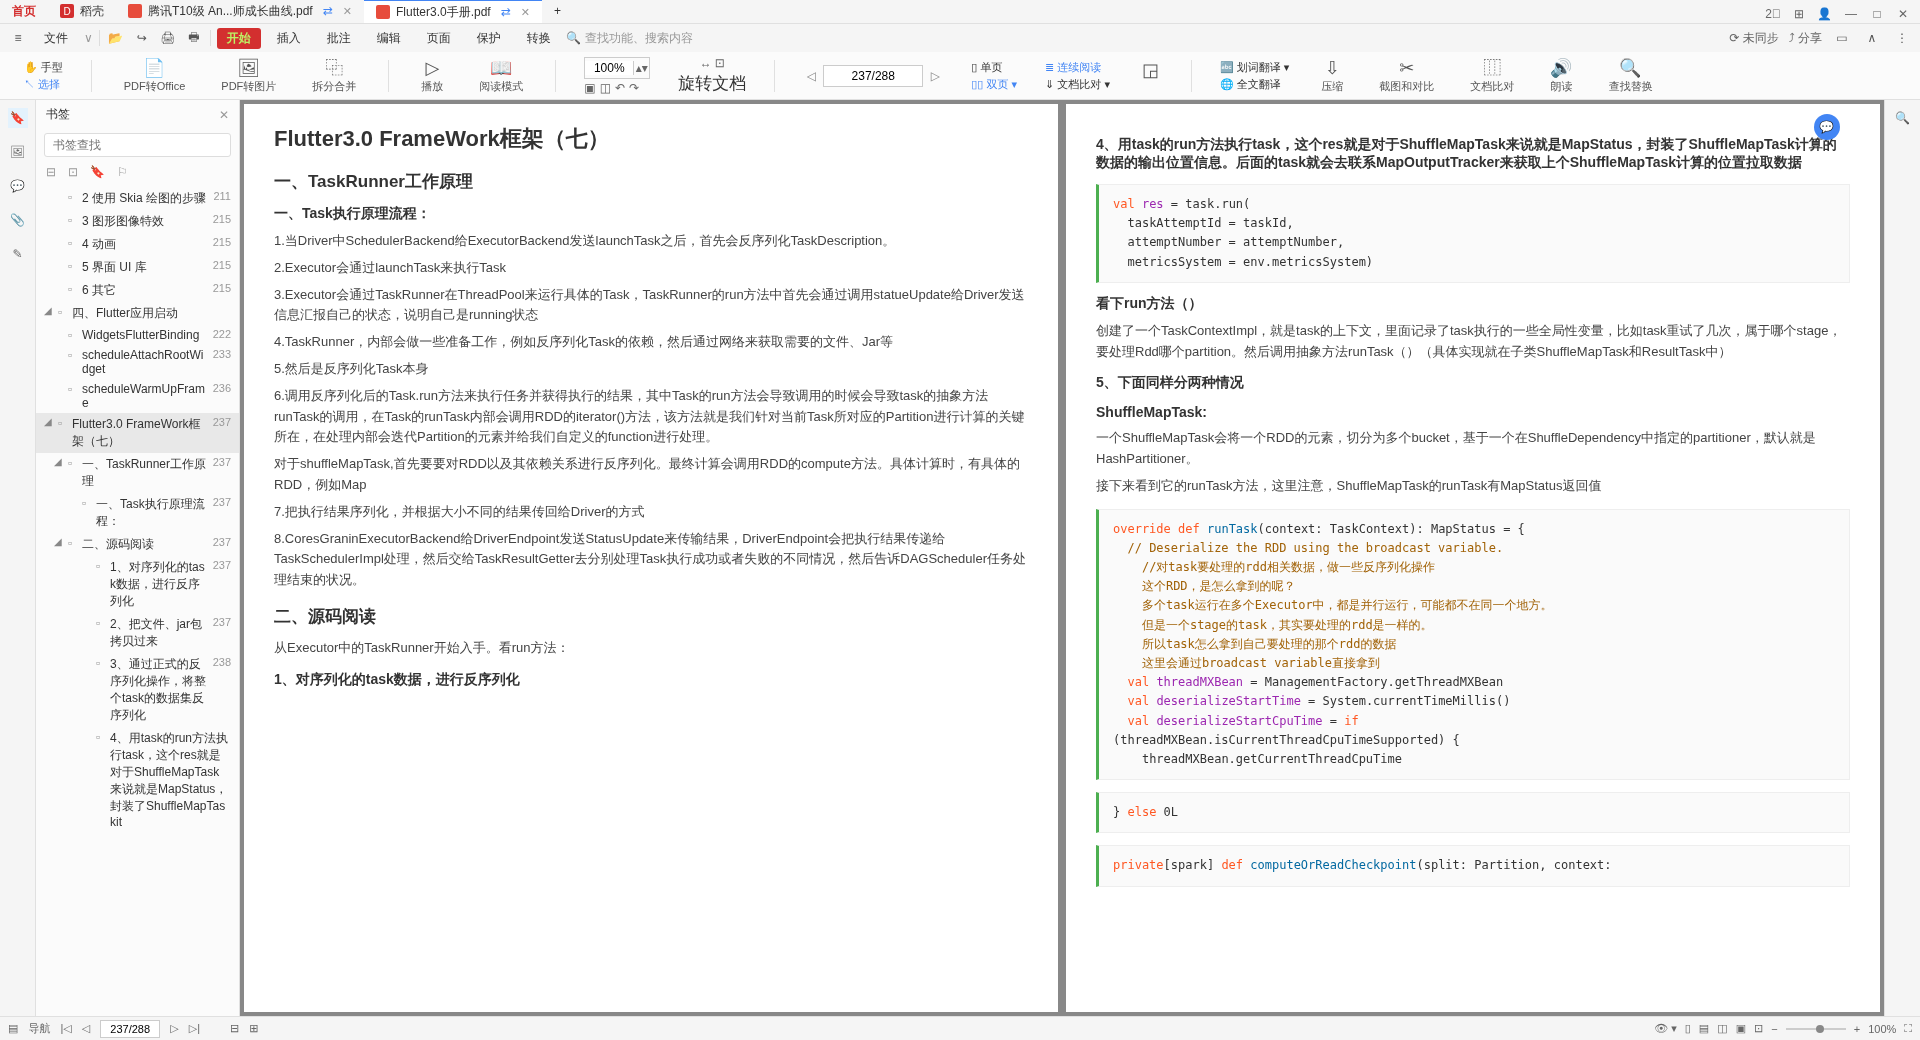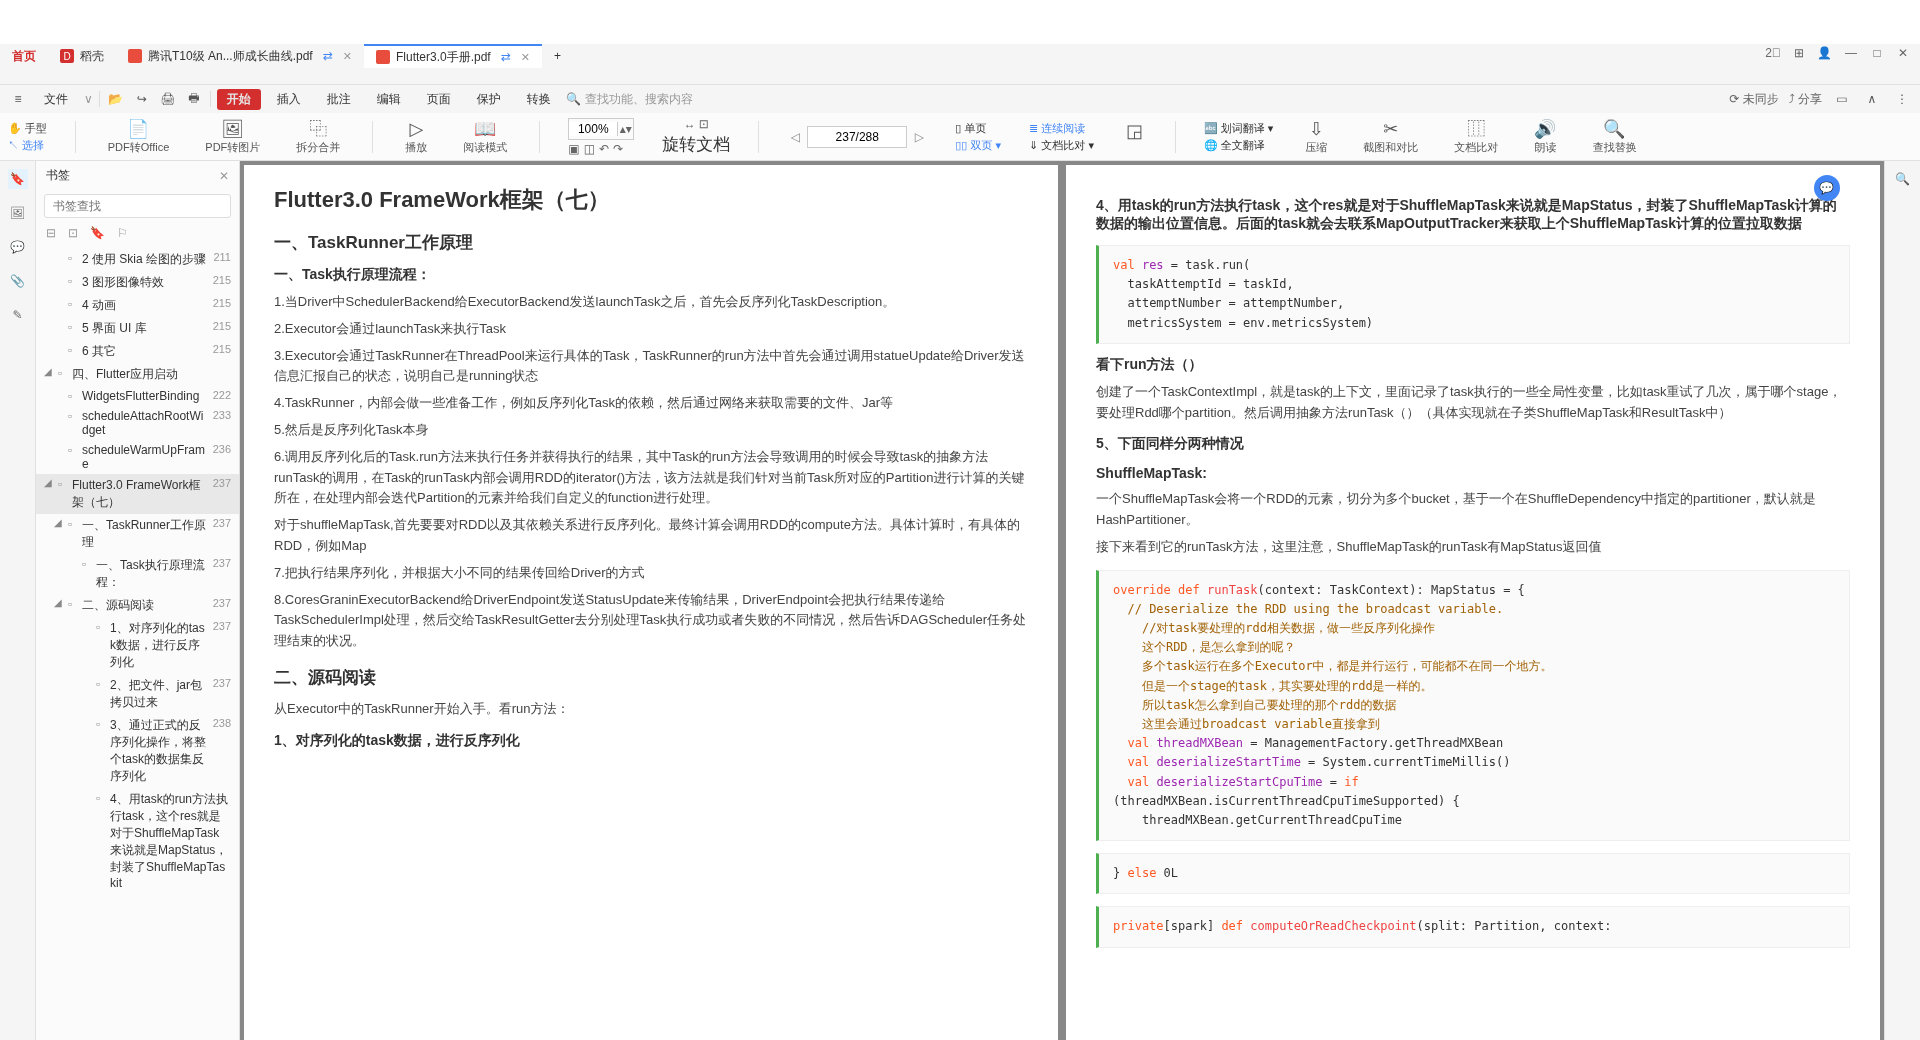--- a/index.html
+++ b/index.html
@@ -1,40 +1,40 @@
 <!DOCTYPE html>
 <html><head>
   <meta charset="utf-8">
   <style>
     * { margin: 0; padding: 0; box-sizing: border-box; }
     body { font-family: "Microsoft YaHei", Arial, sans-serif; font-size: 12px; color: #333; background: #fff; overflow: hidden; }
     
     
-    .tab-bar { display: flex; align-items: flex-start; height: 41px; background: #f5f5f5; border-bottom: 1px solid #e0e0e0; margin-top: 44px; }
+    .tab-bar { display: flex; align-items: flex-end; height: 24px; background: #f5f5f5; border-bottom: 1px solid #e0e0e0; }
     .tab { display: flex; align-items: center; height: 24px; padding: 0 12px; cursor: pointer; gap: 6px; }
     .tab.home { color: #d32f2f; font-weight: bold; }
     .tab.active { background: #fff; border-top: 2px solid #4285f4; }
     .tab .logo-icon { width: 14px; height: 14px; background: #d32f2f; border-radius: 2px; display: inline-flex; align-items: center; justify-content: center; color: #fff; font-size: 10px; }
     .tab .file-icon { width: 14px; height: 14px; background: #e74c3c; border-radius: 2px; }
     .tab .close-x { color: #999; margin-left: 4px; font-size: 11px; }
     .tab .transfer { color: #4285f4; margin-left: 4px; }
     .window-controls { margin-left: auto; display: flex; gap: 8px; padding-right: 8px; align-items: center; }
     .wc-icon { width: 18px; height: 18px; display: flex; align-items: center; justify-content: center; color: #666; cursor: pointer; }
     
     
     .menu-bar { display: flex; align-items: center; height: 28px; background: #f5f5f5; padding: 0 8px; gap: 6px; }
     .menu-icon { width: 20px; height: 20px; display: flex; align-items: center; justify-content: center; color: #555; }
     .menu-item { padding: 2px 10px; cursor: pointer; }
-    .menu-item.active { background: #d32f2f; color: #e5e5e5; border-radius: 3px; font-weight: bold; }
+    .menu-item.active { background: #d32f2f; color: #bef264; border-radius: 3px; font-weight: bold; }
     .menu-sep { width: 1px; height: 16px; background: #ddd; }
     .menu-right { margin-left: auto; display: flex; gap: 10px; align-items: center; color: #666; }
     .search-box { color: #999; }
     
     
-    .toolbar { display: flex; align-items: center; height: 48px; background: #fbfbfb; border-bottom: 1px solid #e0e0e0; padding: 0 8px; gap: 28px; }
+    .toolbar { display: flex; align-items: center; height: 48px; background: #fbfbfb; border-bottom: 1px solid #e0e0e0; padding: 0 24px; gap: 28px; }
     .tool-btn { display: flex; flex-direction: column; align-items: center; cursor: pointer; padding: 2px 4px; font-size: 11px; color: #555; }
     .tool-btn .t-icon { height: 22px; display: flex; align-items: center; justify-content: center; font-size: 18px; }
     .tool-btn .t-label { font-size: 11px; text-align: right; }
     .tool-sep { width: 1px; height: 32px; background: #e0e0e0; }
     .hand-select { display: flex; flex-direction: column; gap: 2px; font-size: 11px; }
     .zoom-box { display: flex; align-items: center; border: 1px solid #ccc; height: 22px; }
     .zoom-box input { border: none; width: 48px; text-align: center; font-size: 12px; }
     .zoom-box .zb-btn { width: 16px; text-align: center; border-left: 1px solid #ccc; cursor: pointer; color: #666; }
     .pager { display: flex; align-items: center; gap: 4px; }
     .pager input { border: 1px solid #ccc; height: 22px; width: 100px; text-align: center; font-size: 12px; }
@@ -65,21 +65,21 @@
     
     .doc-area { flex: 1; background: #888; display: flex; overflow: auto; position: relative; }
     .page { background: #fff; margin: 4px; padding: 20px 30px; flex: 1; min-width: 500px; overflow: hidden; }
     .page h1 { font-size: 22px; font-weight: bold; margin-bottom: 16px; }
     .page h2 { font-size: 17px; font-weight: bold; margin: 14px 0 10px; }
     .page h3 { font-size: 14px; font-weight: bold; margin: 12px 0 8px; }
     .page p { font-size: 13px; line-height: 1.6; margin-bottom: 6px; color: #444; }
     .code-block { background: #fafafa; border-left: 3px solid #4caf50; border-top: 1px solid #eee; border-right: 1px solid #eee; border-bottom: 1px solid #eee; padding: 10px 14px; margin: 12px 0; font-family: Consolas, monospace; font-size: 12px; line-height: 1.6; white-space: pre-wrap; }
     .code-block .kw { color: #ff5722; }
     .code-block .var { color: #9c27b0; }
-    .code-block .fn { color: #ef4444; }
+    .code-block .fn { color: #0369a1; }
     .code-block .cmt { color: #a16207; }
     
     .rvert-toolbar { width: 36px; background: #f5f5f5; border-left: 1px solid #e0e0e0; display: flex; flex-direction: column; align-items: center; padding-top: 8px; gap: 14px; }
     .float-btn { position: absolute; right: 44px; top: 14px; width: 26px; height: 26px; background: #4285f4; border-radius: 50%; color: #fff; display: flex; align-items: center; justify-content: center; cursor: pointer; }
     
     
     .status-bar { display: flex; align-items: center; height: 24px; background: #f5f5f5; border-top: 1px solid #e0e0e0; padding: 0 8px; gap: 10px; font-size: 11px; color: #666; }
     .sb-left { display: flex; gap: 10px; align-items: center; }
     .sb-right { margin-left: auto; display: flex; gap: 8px; align-items: center; }
     .sb-zoom-slider { width: 60px; height: 2px; background: #ccc; position: relative; }

